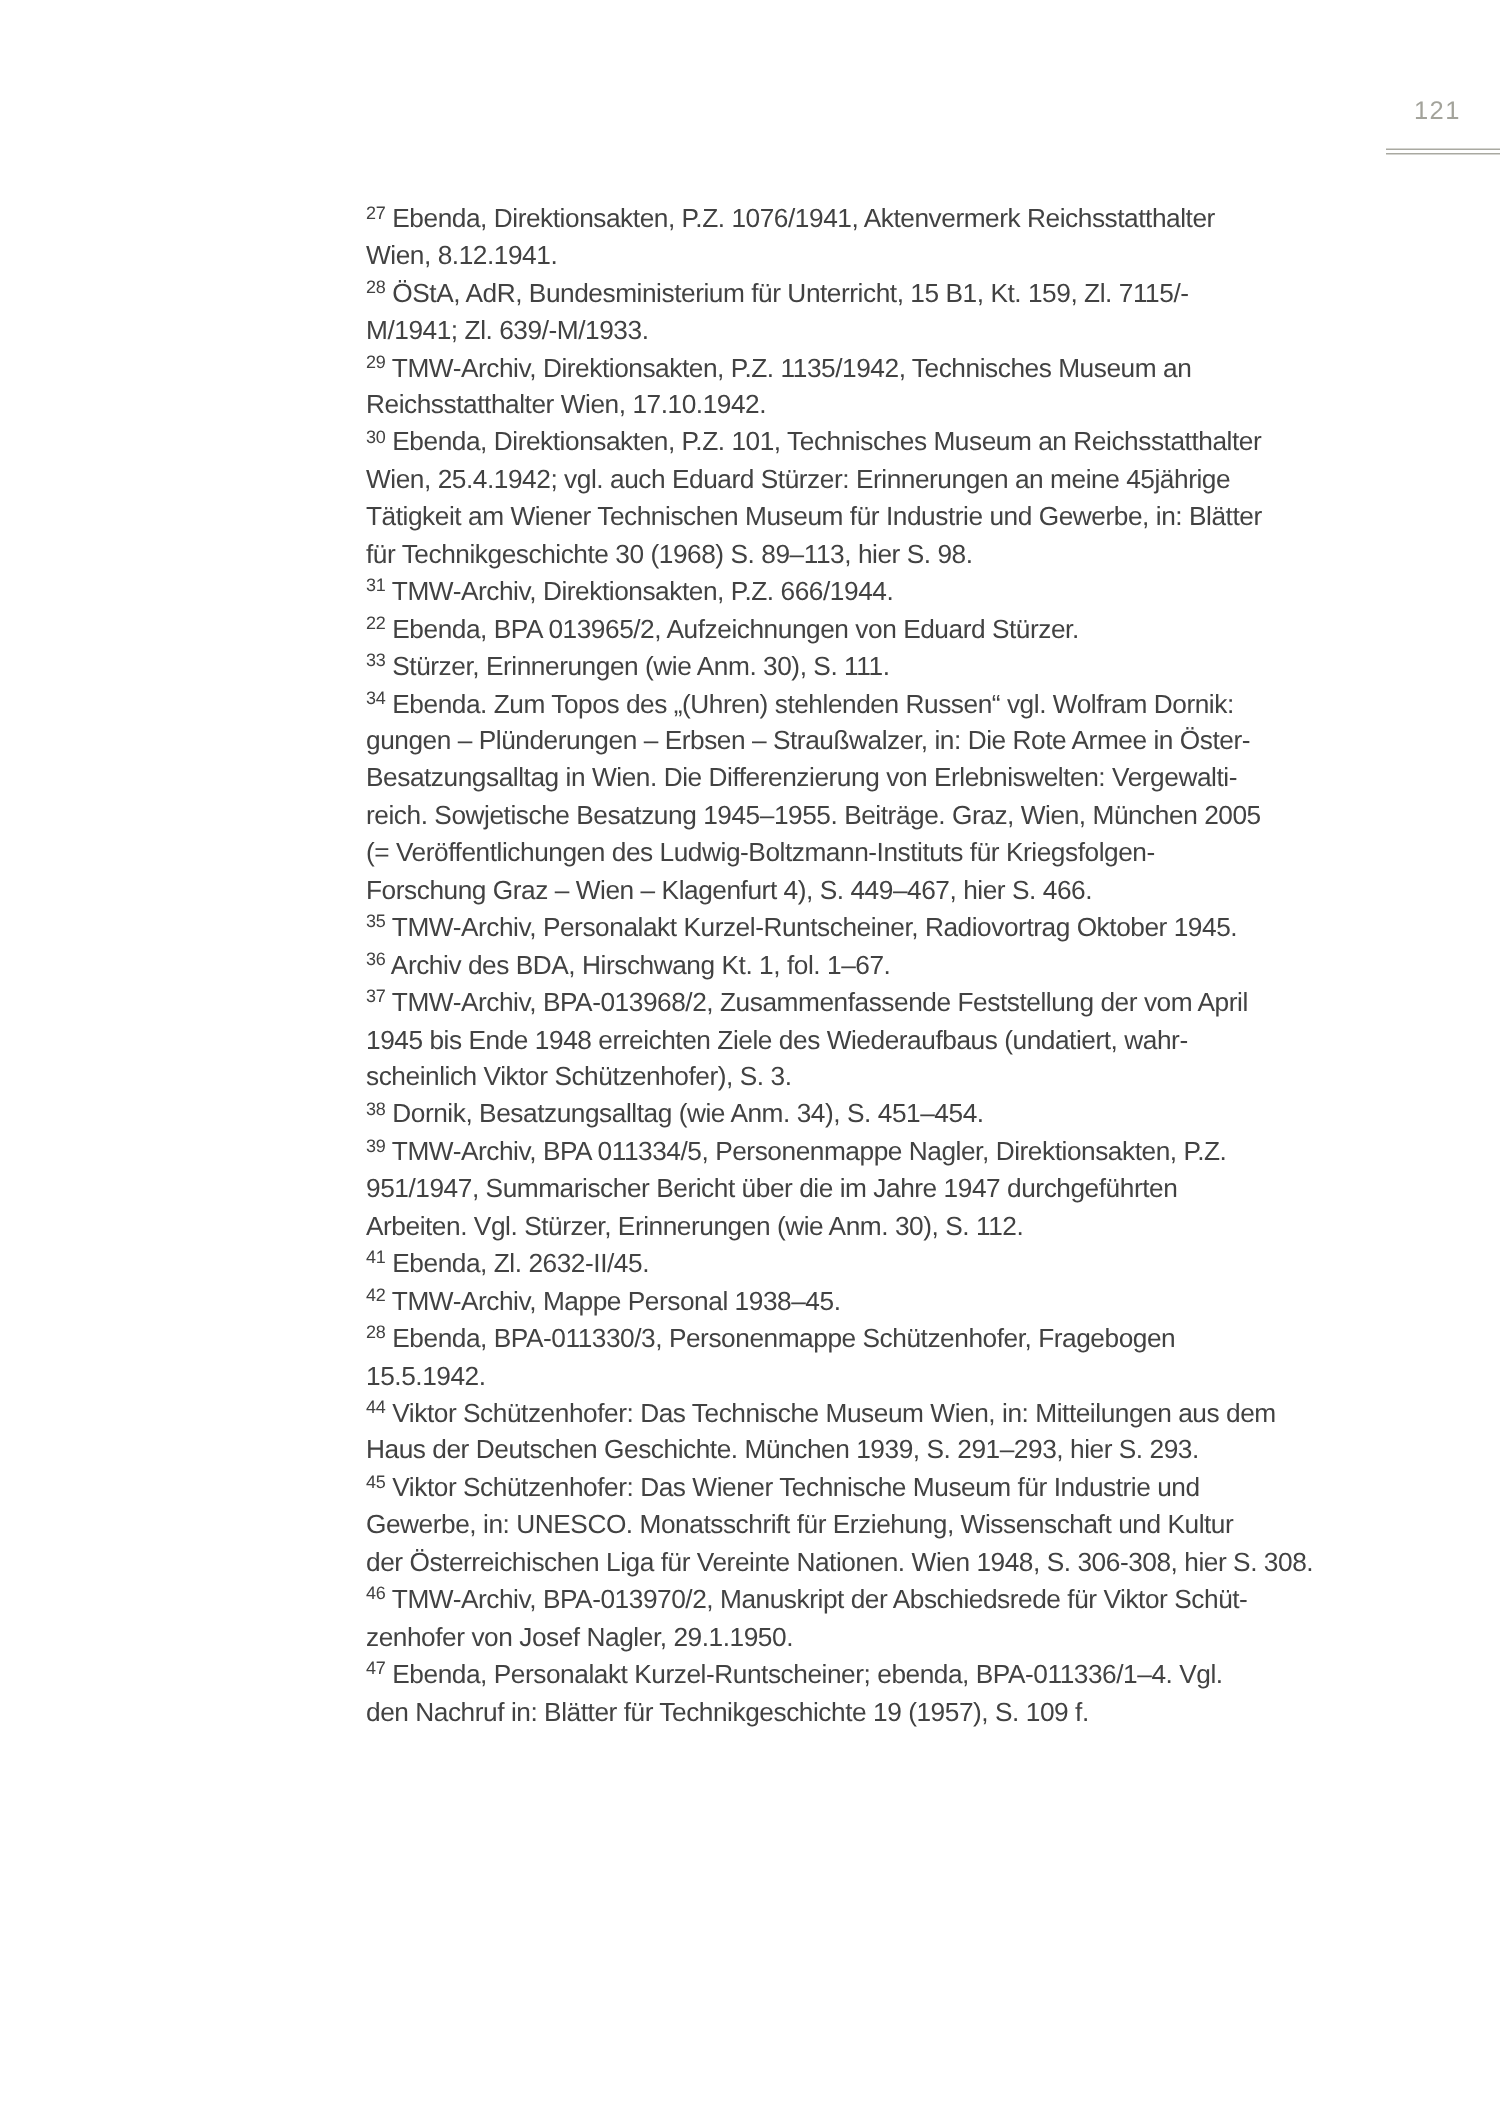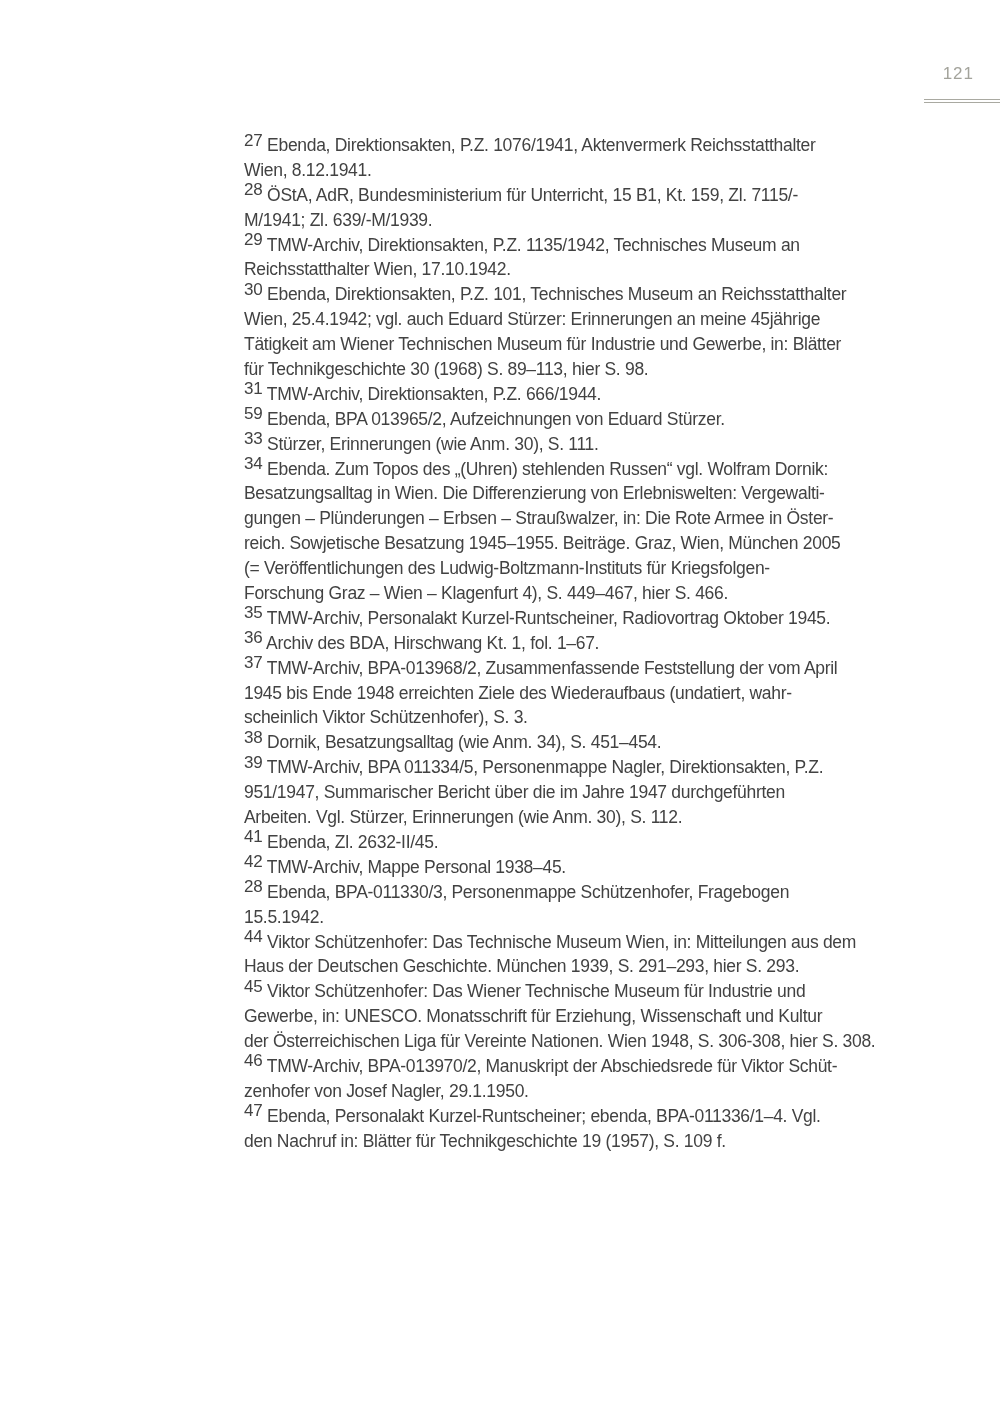--- a/index.html
+++ b/index.html
@@ -47,65 +47,65 @@
     color: var(--text, #424242);
     font-size: 17.5px;
     line-height: 24.9px;
     letter-spacing: -0.3px;
   }
   .line {
     white-space: nowrap;
     height: 24.9px;
   }
   sup.fn-num {
-    font-size: 17px;
+    font-size: 12px;
     vertical-align: baseline;
     position: relative;
     top: -5.5px;
     letter-spacing: -0.2px;
   }
 </style>
 </head>
 <body>
 
 <div class="page">
   <div class="page-number">121</div>
   <div class="header-rule"></div>
   <div class="footnotes" id="footnotes">
       <div class="footnote">
         <div class="line"><sup class="fn-num">27</sup> Ebenda, Direktionsakten, P.Z. 1076/1941, Aktenvermerk Reichsstatthalter</div>
         <div class="line">Wien, 8.12.1941.</div>
       </div>
       <div class="footnote">
         <div class="line"><sup class="fn-num">28</sup> ÖStA, AdR, Bundesministerium für Unterricht, 15 B1, Kt. 159, Zl. 7115/-</div>
-        <div class="line">M/1941; Zl. 639/-M/1939.</div>
+        <div class="line">M/1941; Zl. 639/-M/1933.</div>
       </div>
       <div class="footnote">
         <div class="line"><sup class="fn-num">29</sup> TMW-Archiv, Direktionsakten, P.Z. 1135/1942, Technisches Museum an</div>
         <div class="line">Reichsstatthalter Wien, 17.10.1942.</div>
       </div>
       <div class="footnote">
         <div class="line"><sup class="fn-num">30</sup> Ebenda, Direktionsakten, P.Z. 101, Technisches Museum an Reichsstatthalter</div>
         <div class="line">Wien, 25.4.1942; vgl. auch Eduard Stürzer: Erinnerungen an meine 45jährige</div>
         <div class="line">Tätigkeit am Wiener Technischen Museum für Industrie und Gewerbe, in: Blätter</div>
         <div class="line">für Technikgeschichte 30 (1968) S. 89–113, hier S. 98.</div>
       </div>
       <div class="footnote">
         <div class="line"><sup class="fn-num">31</sup> TMW-Archiv, Direktionsakten, P.Z. 666/1944.</div>
       </div>
       <div class="footnote">
-        <div class="line"><sup class="fn-num">59</sup> Ebenda, BPA 013965/2, Aufzeichnungen von Eduard Stürzer.</div>
+        <div class="line"><sup class="fn-num">22</sup> Ebenda, BPA 013965/2, Aufzeichnungen von Eduard Stürzer.</div>
       </div>
       <div class="footnote">
         <div class="line"><sup class="fn-num">33</sup> Stürzer, Erinnerungen (wie Anm. 30), S. 111.</div>
       </div>
       <div class="footnote">
         <div class="line"><sup class="fn-num">34</sup> Ebenda. Zum Topos des „(Uhren) stehlenden Russen“ vgl. Wolfram Dornik:</div>
+        <div class="line">gungen – Plünderungen – Erbsen – Straußwalzer, in: Die Rote Armee in Öster-</div>
         <div class="line">Besatzungsalltag in Wien. Die Differenzierung von Erlebniswelten: Vergewalti-</div>
-        <div class="line">gungen – Plünderungen – Erbsen – Straußwalzer, in: Die Rote Armee in Öster-</div>
         <div class="line">reich. Sowjetische Besatzung 1945–1955. Beiträge. Graz, Wien, München 2005</div>
         <div class="line">(= Veröffentlichungen des Ludwig-Boltzmann-Instituts für Kriegsfolgen-</div>
         <div class="line">Forschung Graz – Wien – Klagenfurt 4), S. 449–467, hier S. 466.</div>
       </div>
       <div class="footnote">
         <div class="line"><sup class="fn-num">35</sup> TMW-Archiv, Personalakt Kurzel-Runtscheiner, Radiovortrag Oktober 1945.</div>
       </div>
       <div class="footnote">
         <div class="line"><sup class="fn-num">36</sup> Archiv des BDA, Hirschwang Kt. 1, fol. 1–67.</div>
       </div>

